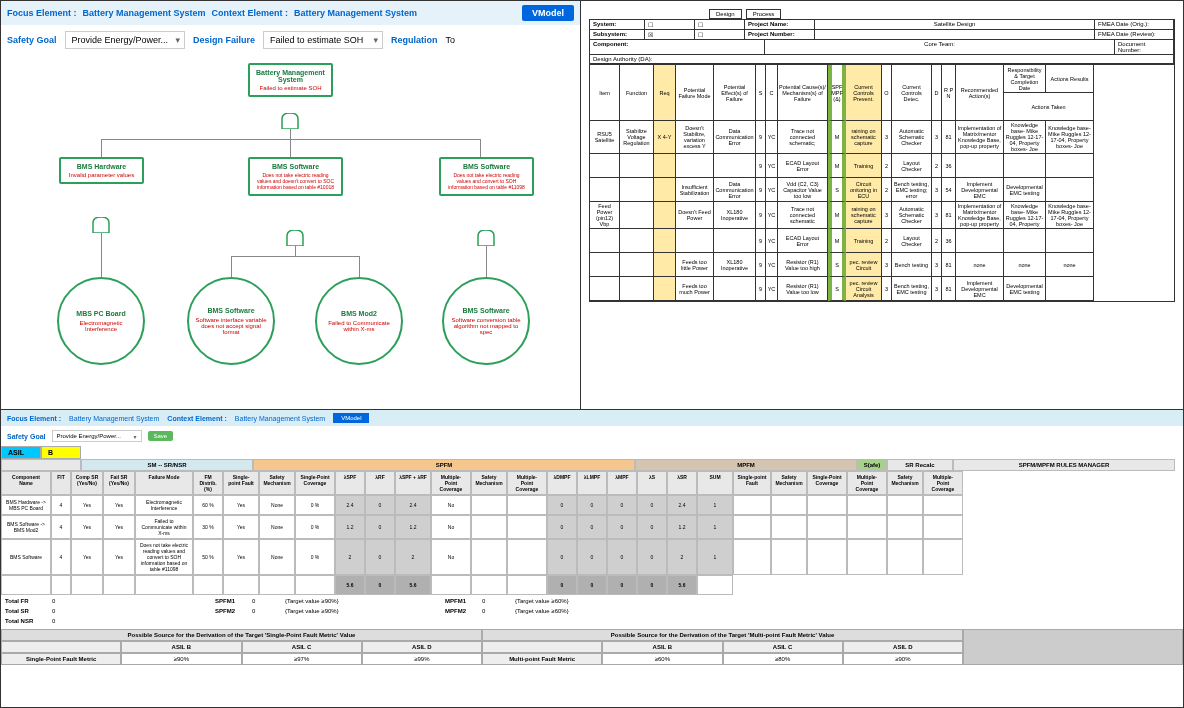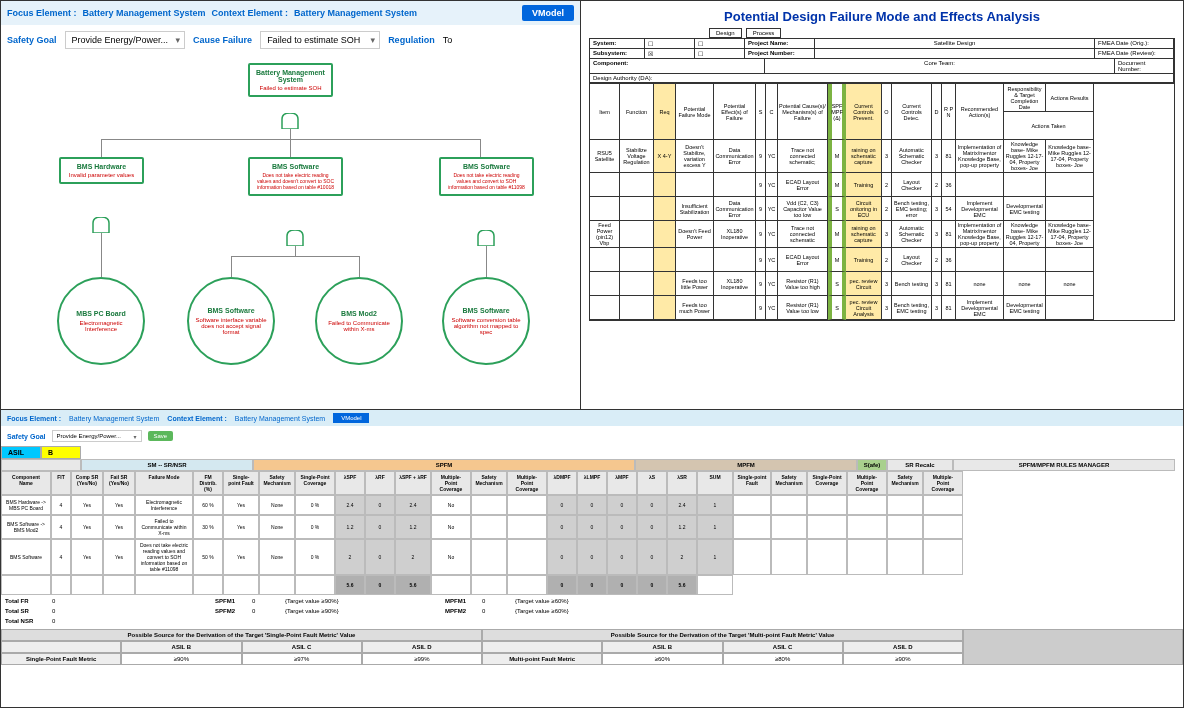--- a/index.html
+++ b/index.html
@@ -105,21 +105,21 @@
       <div class="tl-header">
         <span class="lbl">Focus Element :</span>
         <span class="val">Battery Management System</span>
         <span class="lbl">Context Element :</span>
         <span class="val">Battery Management System</span>
         <span class="vmodel-btn">VModel</span>
       </div>
       <div class="tl-row2">
         <span class="lbl2">Safety Goal</span>
         <span class="dropdown">Provide Energy/Power...</span>
-        <span class="lbl2">Cause Failure</span>
+        <span class="lbl2">Design Failure</span>
         <span class="dropdown">Failed to estimate SOH</span>
         <span class="lbl2">Regulation</span>
         <span>To</span>
       </div>
       <div class="tree-area">
 
         <div class="tree-node green" style="left:247px;top:8px;">
           <div class="title">Battery Management System</div>
           <div class="fail">Failed to estimate SOH</div>
         </div>
@@ -176,21 +176,20 @@
           <div class="fail">Failed to Communicate within X-ms</div>
         </div>
         <div class="tree-circle green" style="left:441px;top:222px;">
           <div>BMS Software</div>
           <div class="fail">Software conversion table algorithm not mapped to spec</div>
         </div>
       </div>
     </div>
 
     <div class="top-right">
-      <div class="fmea-title">Potential Design Failure Mode and Effects Analysis</div>
       <div class="mini-btns">
         <span class="mini-btn">Design</span>
         <span class="mini-btn">Process</span>
       </div>
       <div class="fmea-header">
         <div class="fmea-header-row">
           <div class="fmea-header-cell fh-label">System:</div>
           <div class="fmea-header-cell" style="width:50px;">☐</div>
           <div class="fmea-header-cell" style="width:50px;">☐</div>
           <div class="fmea-header-cell fh-label" style="width:70px;">Project Name:</div>

